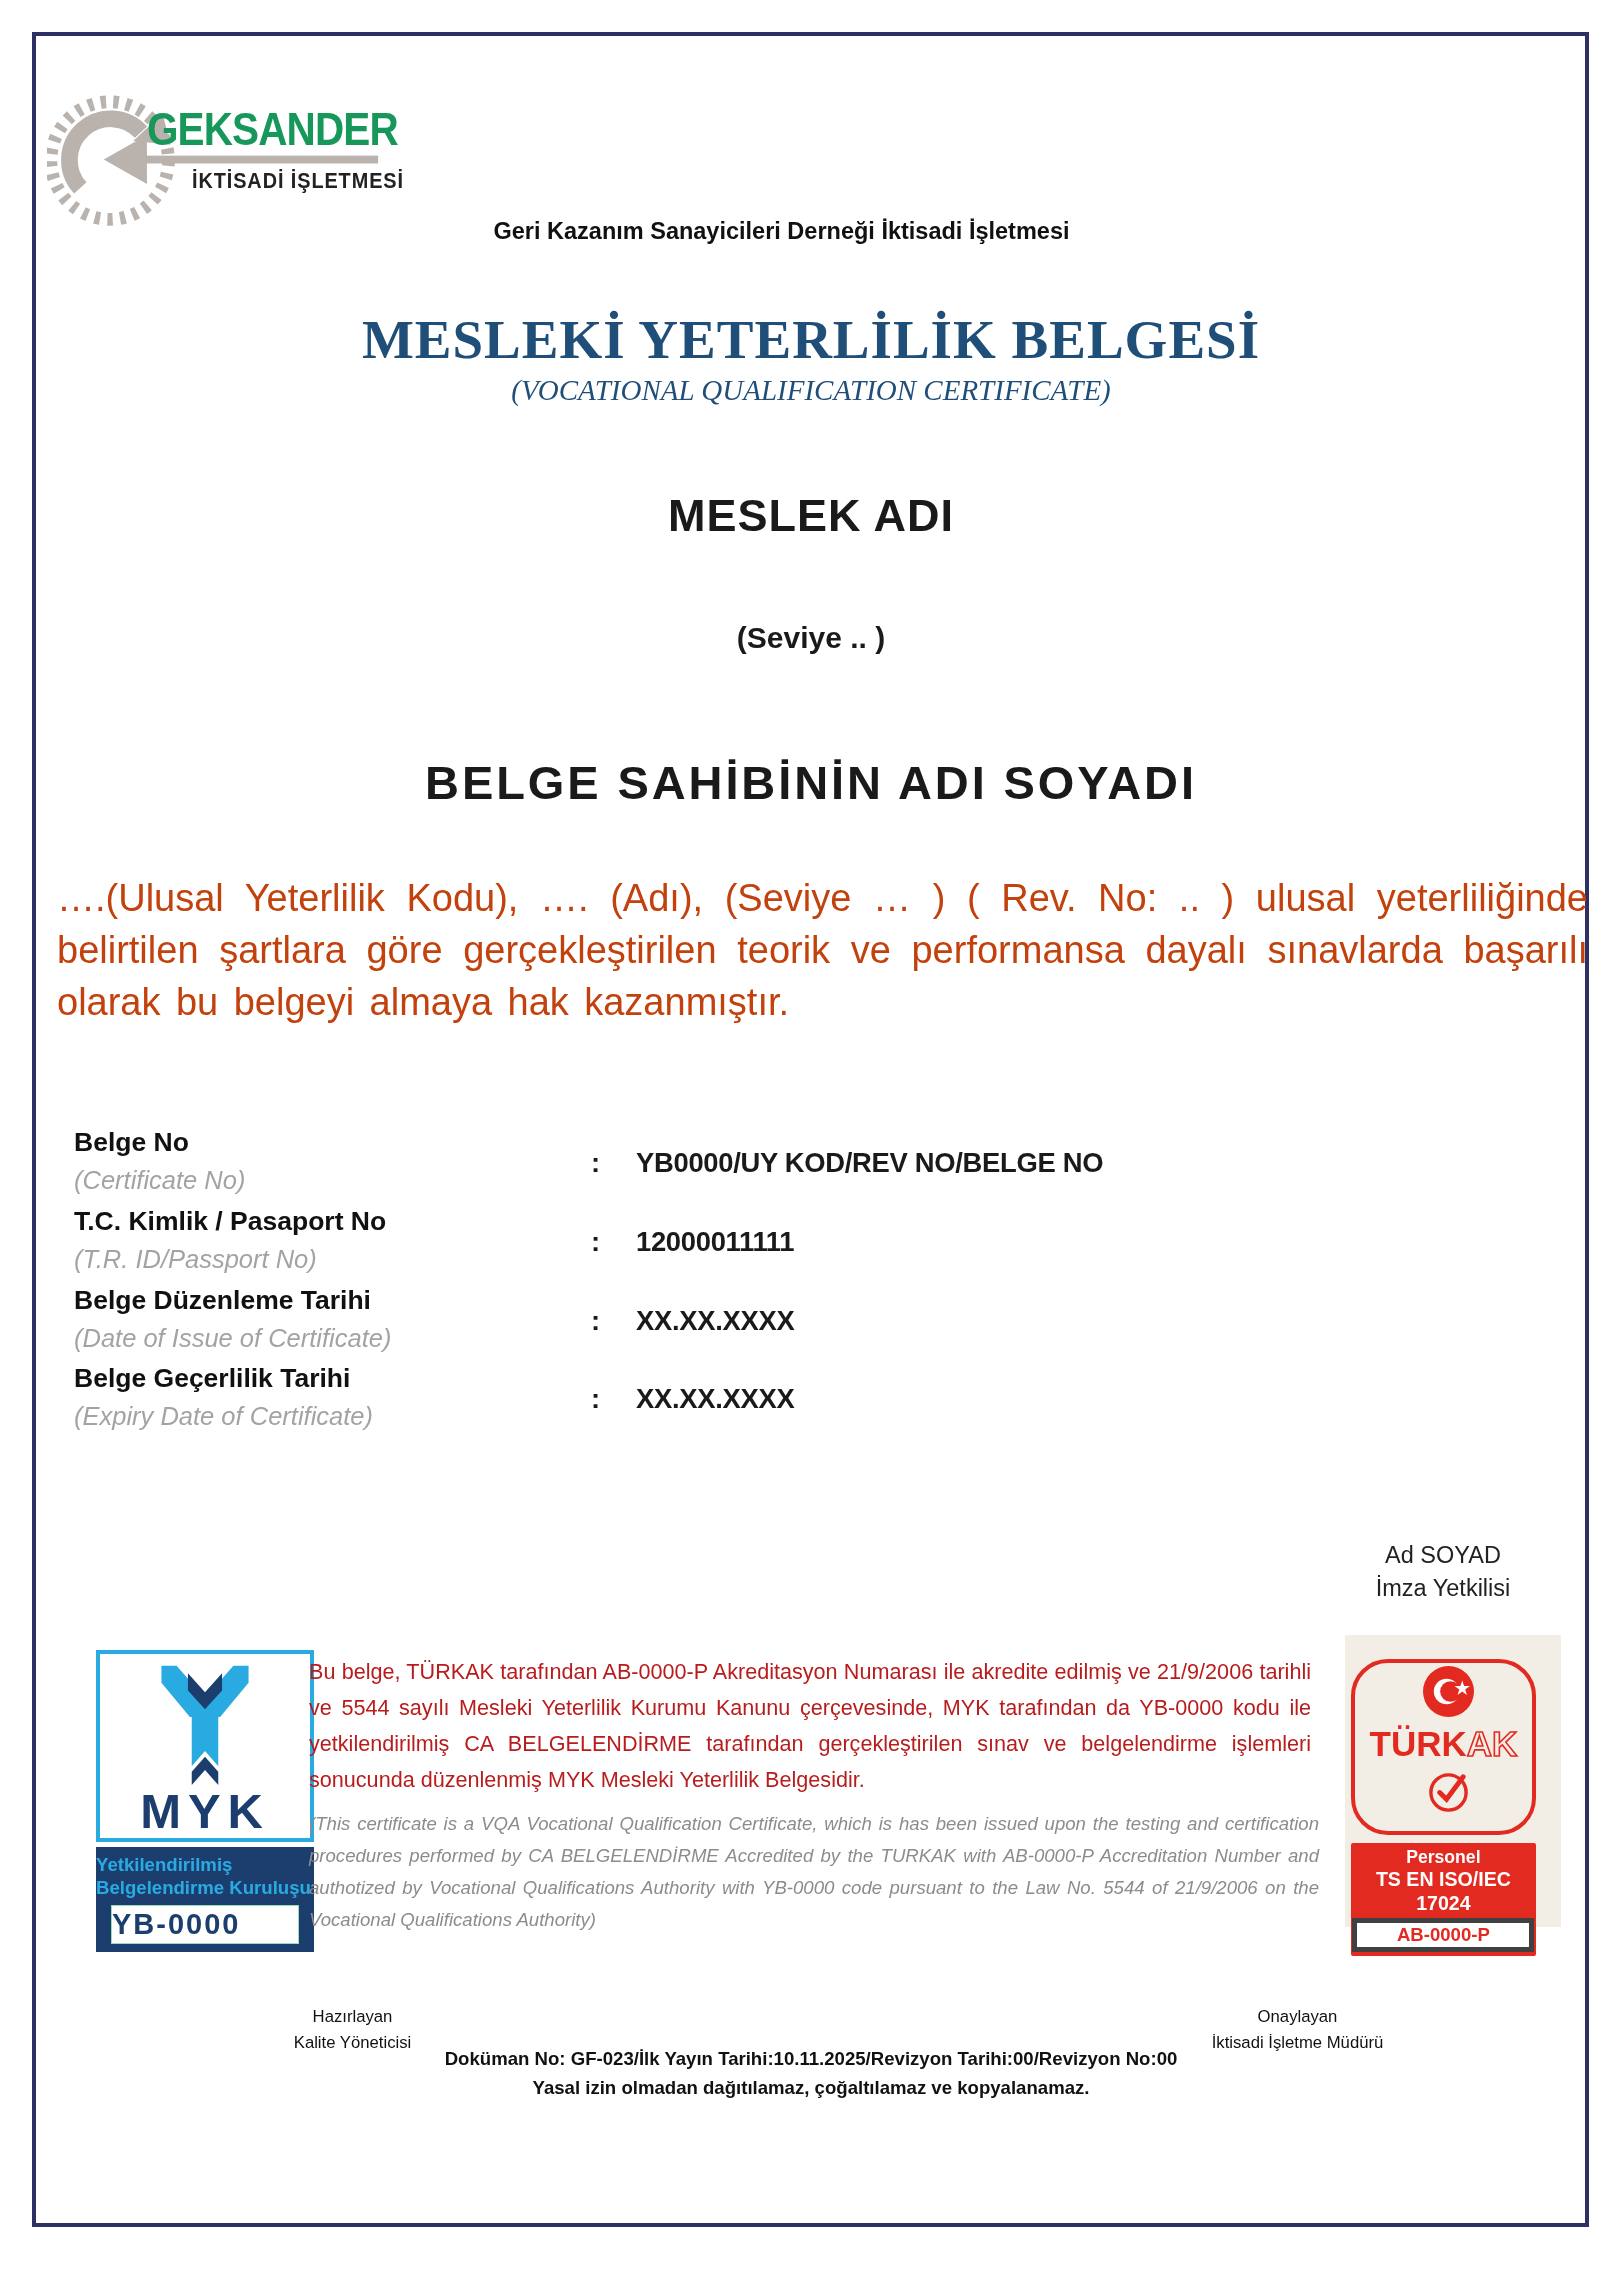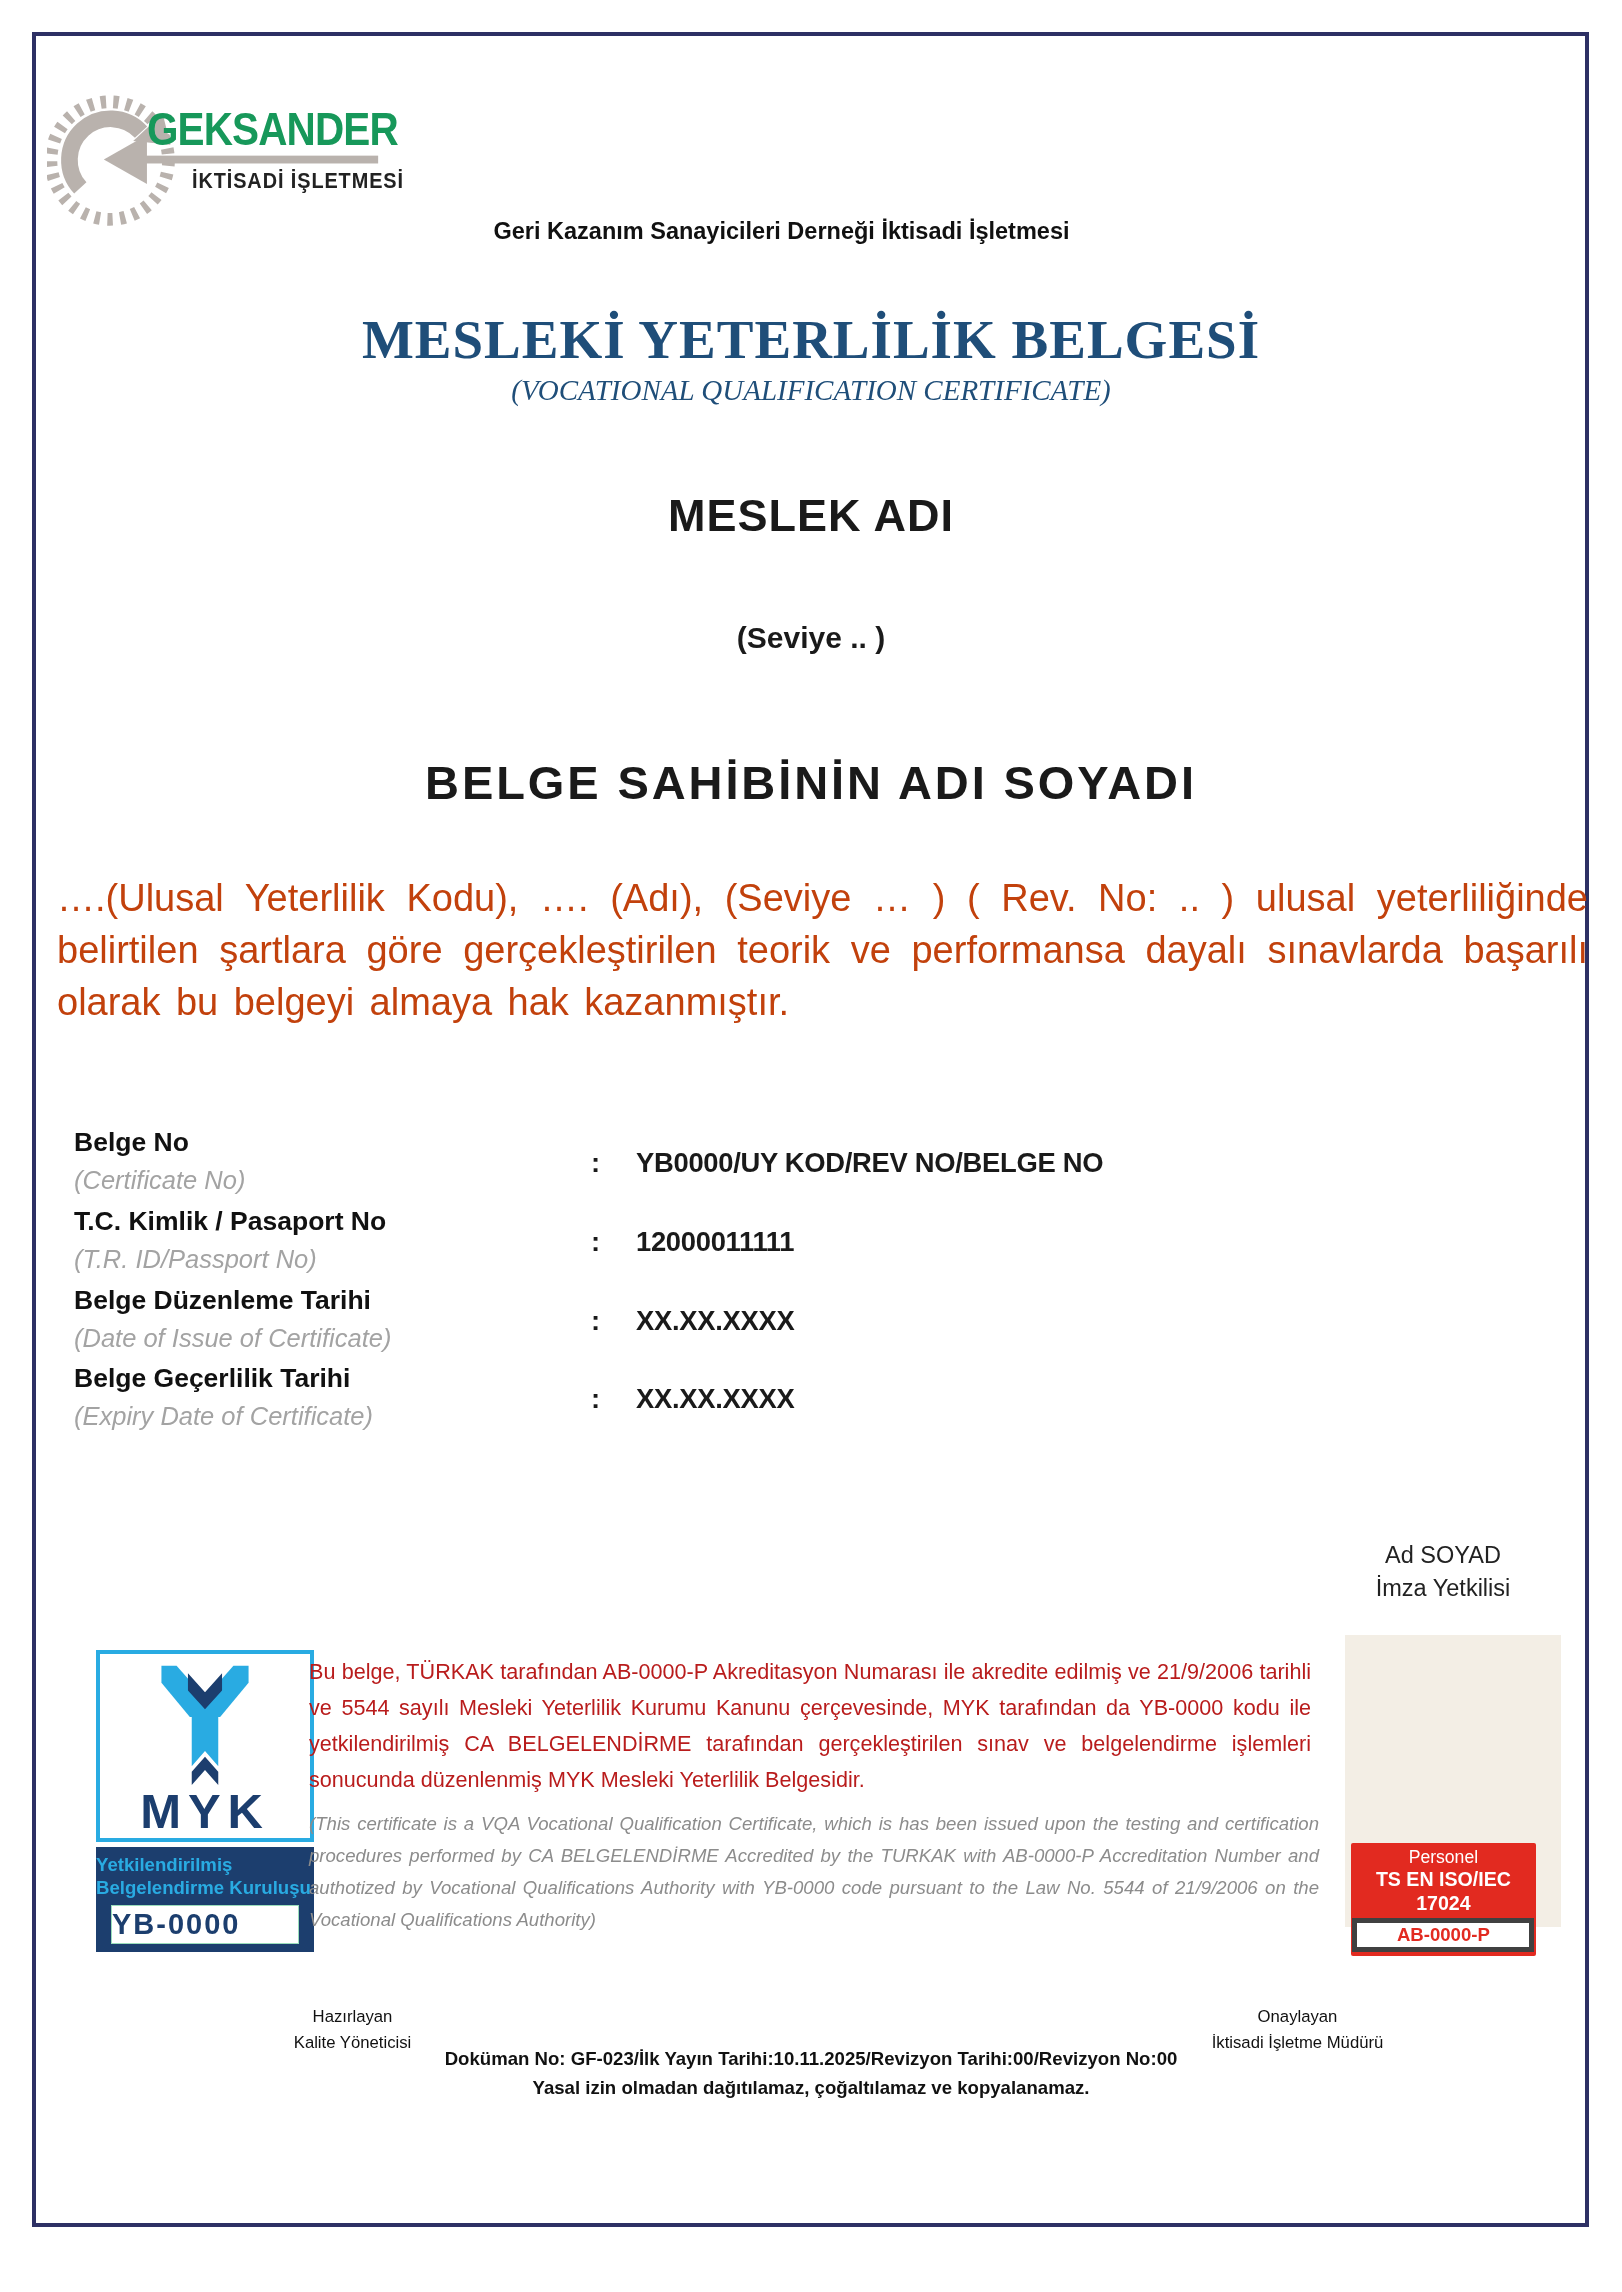--- a/index.html
+++ b/index.html
@@ -62,21 +62,21 @@
   .tk-box{position:absolute;left:5.9px;top:23.5px;width:185px;height:176px;box-sizing:border-box;
           border:4.9px solid #e22a20;border-radius:37px;background:#f3eee5;}
   .tk-flag{position:absolute;left:68px;top:3.9px;}
   .tk-name{position:absolute;left:0;top:61px;width:100%;text-align:center;
            font-size:35px;font-weight:bold;letter-spacing:0px;white-space:nowrap;}
   .tk-solid{color:#e22a20;}
   .tk-outline{color:#f3eee5;-webkit-text-stroke:1.6px #e22a20;text-shadow:0 0 0 #e8988f;}
   .tk-check{position:absolute;left:71px;top:106px;}
   .tk-band{position:absolute;left:5.9px;top:208px;width:185px;box-sizing:border-box;background:#e22a20;
            text-align:center;padding:3.9px 0 2.9px 0;border-radius:2px;}
-  .tk-band-l1{font-size:17.6px;font-weight:normal;color:#fff;line-height:21.6px;}
+  .tk-band-l1{font-size:17.6px;font-weight:bold;color:#fff;line-height:21.6px;}
   .tk-band-l2{font-size:19.6px;font-weight:bold;color:#fff;line-height:23.5px;}
   .tk-code{margin:2.9px auto 1px auto;width:172px;background:#fff;border:5px solid #404040;
            font-size:18.6px;font-weight:bold;color:#e22a20;line-height:23.5px;}
 
   
   .foot-left{left:225px;top:2004px;width:255px;text-align:center;font-size:16.7px;line-height:25.5px;color:#111;}
   .foot-right{left:1170px;top:2004px;width:255px;text-align:center;font-size:16.7px;line-height:25.5px;color:#111;}
   .doc-line{top:2048px;font-size:18.6px;font-weight:bold;color:#111;}
   .legal-line{top:2077px;font-size:18.6px;font-weight:bold;color:#111;}
 </style>
@@ -157,20 +157,35 @@
       <div class="myk-line">Yetkilendirilmiş</div>
       <div class="myk-line">Belgelendirme Kuruluşu</div>
       <div class="myk-code-box">YB-0000</div>
     </div>
   </div>
 
   <div class="abs accr-tr">Bu belge, TÜRKAK tarafından AB-0000-P Akreditasyon Numarası ile akredite edilmiş ve 21/9/2006 tarihli ve 5544 sayılı Mesleki Yeterlilik Kurumu Kanunu çerçevesinde, MYK tarafından da YB-0000 kodu ile yetkilendirilmiş CA BELGELENDİRME tarafından gerçekleştirilen sınav ve belgelendirme işlemleri sonucunda düzenlenmiş MYK Mesleki Yeterlilik Belgesidir.</div>
   <div class="abs accr-en">(This certificate is a VQA Vocational Qualification Certificate, which is has been issued upon the testing and certification procedures performed by CA BELGELENDİRME Accredited by the TURKAK with AB-0000-P Accreditation Number and authotized by Vocational Qualifications Authority with YB-0000 code pursuant to the Law No. 5544 of 21/9/2006 on the Vocational Qualifications Authority)</div>
 
   <div class="abs turkak">
+    <div class="tk-box">
+      <svg class="tk-flag" width="51" height="51" viewBox="0 0 52 52">
+        <circle cx="26" cy="26" r="26" fill="#e22a20"></circle>
+        <circle cx="24" cy="26" r="13" fill="#ffffff"></circle>
+        <circle cx="28" cy="26" r="10.5" fill="#e22a20"></circle>
+        <polygon fill="#ffffff" points="40,26 44.8,29.5 43,23.9 47.8,20.4 41.9,20.4 40,14.8 38.1,20.4 32.2,20.4 37,23.9 35.2,29.5"></polygon>
+      </svg>
+      <div class="tk-name">
+        <span class="tk-solid">TÜRK</span><span class="tk-outline">AK</span>
+      </div>
+      <svg class="tk-check" width="45" height="45" viewBox="0 0 46 46">
+        <circle cx="23" cy="24" r="18" fill="none" stroke="#e22a20" stroke-width="3.5"></circle>
+        <path d="M14,24 L21,31 L38,8" fill="none" stroke="#e22a20" stroke-width="5" stroke-linecap="round"></path>
+      </svg>
+    </div>
     <div class="tk-band">
       <div class="tk-band-l1">Personel</div>
       <div class="tk-band-l2">TS EN ISO/IEC 17024</div>
       <div class="tk-code">AB-0000-P</div>
     </div>
   </div>
 
   <div class="abs foot-left">
     <div>Hazırlayan</div>
     <div>Kalite Yöneticisi</div>

